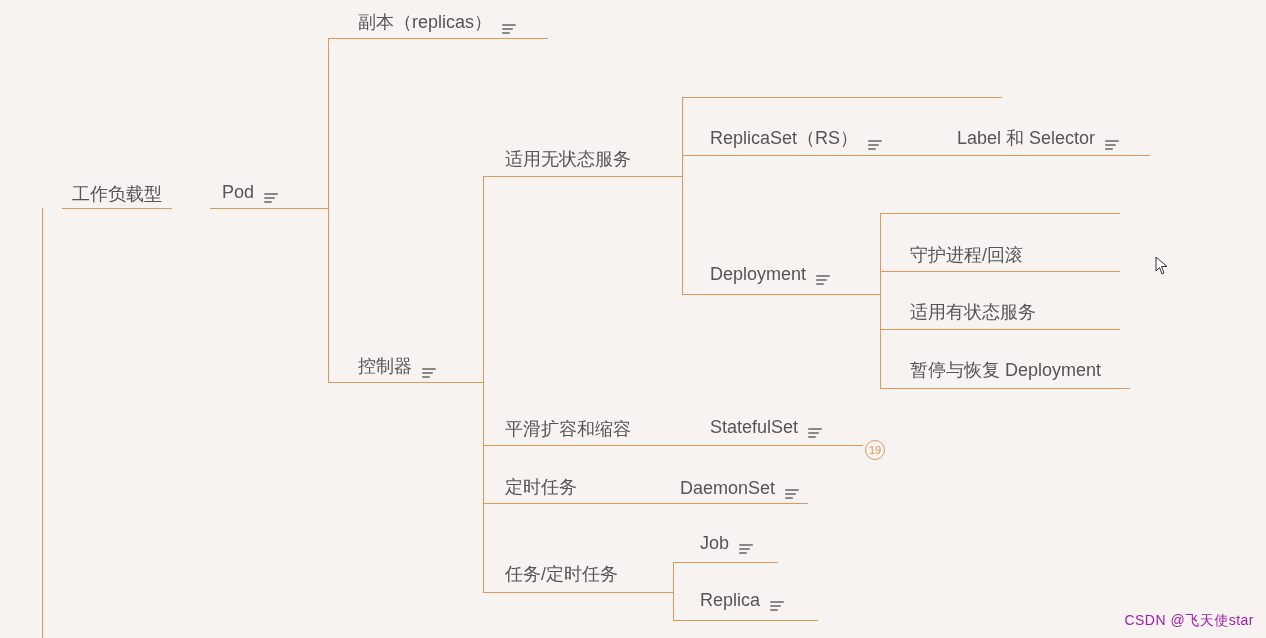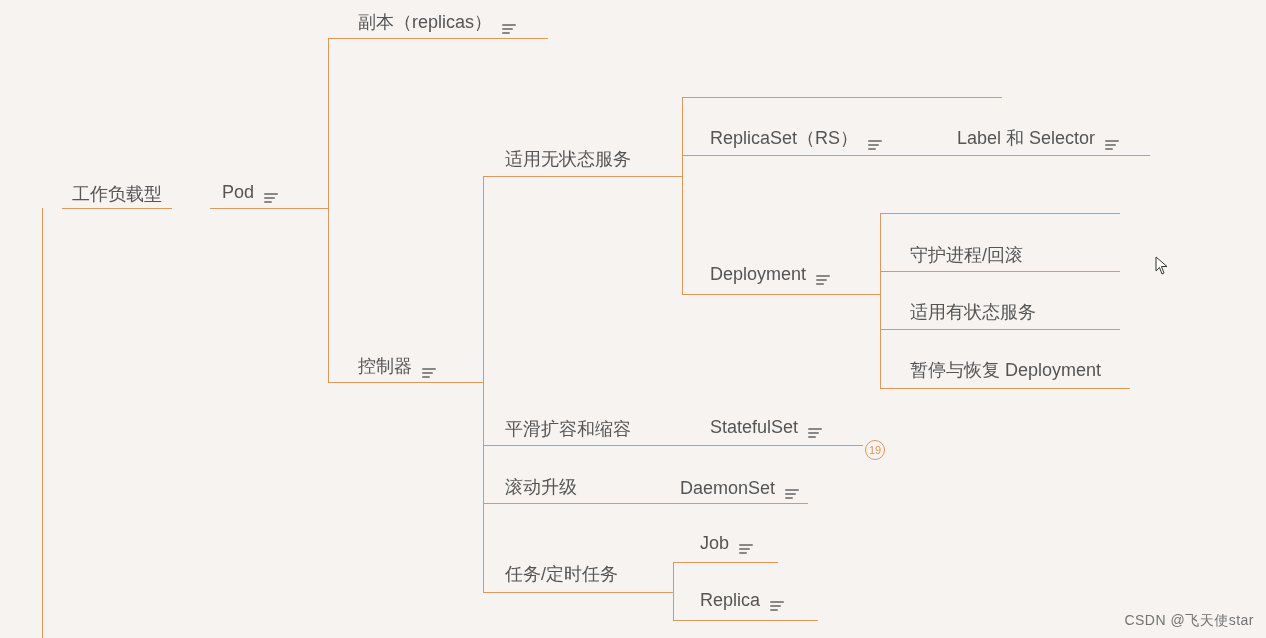--- a/index.html
+++ b/index.html
@@ -8,21 +8,21 @@
   .node .label{color:#555}
   .notes-icon{display:inline-flex;flex-direction:column;justify-content:center;gap:2px;width:14px}
   .notes-icon span{display:block;height:2px;background:#888;border-radius:1px}
   .notes-icon span:nth-child(1){width:14px}
   .notes-icon span:nth-child(2){width:11px}
   .notes-icon span:nth-child(3){width:8px}
   .hline{position:absolute;height:0;border-top:1px solid #e0975a}
   .vline{position:absolute;width:0;border-left:1px solid #e0975a}
   .badge{position:absolute;width:18px;height:18px;border:1px solid #e0975a;border-radius:50%;font-size:11px;color:#e0975a;display:flex;align-items:center;justify-content:center;background:#f6f3f0}
   .cursor{position:absolute;width:14px;height:20px}
-  .watermark{position:absolute;right:12px;bottom:8px;font-size:14px;color:#737373;letter-spacing:.5px}
+  .watermark{position:absolute;right:12px;bottom:8px;font-size:14px;color:#a21caf;letter-spacing:.5px}
 </style>
 </head>
 <body>
 
 <div class="canvas">
 
   <div class="node" style="left:72px;top:182px">
     <span class="label">工作负载型</span>
   </div>
 
@@ -55,21 +55,21 @@
 
   <div class="node" style="left:505px;top:147px">
     <span class="label">适用无状态服务</span>
   </div>
 
   <div class="node" style="left:505px;top:417px">
     <span class="label">平滑扩容和缩容</span>
   </div>
 
   <div class="node" style="left:505px;top:475px">
-    <span class="label">滚动升级</span>
+    <span class="label">定时任务</span>
   </div>
 
   <div class="node" style="left:505px;top:562px">
     <span class="label">任务/定时任务</span>
   </div>
 
 
   <div class="node" style="left:710px;top:126px">
     <span class="label">ReplicaSet（RS）</span>
     <span class="notes-icon">

